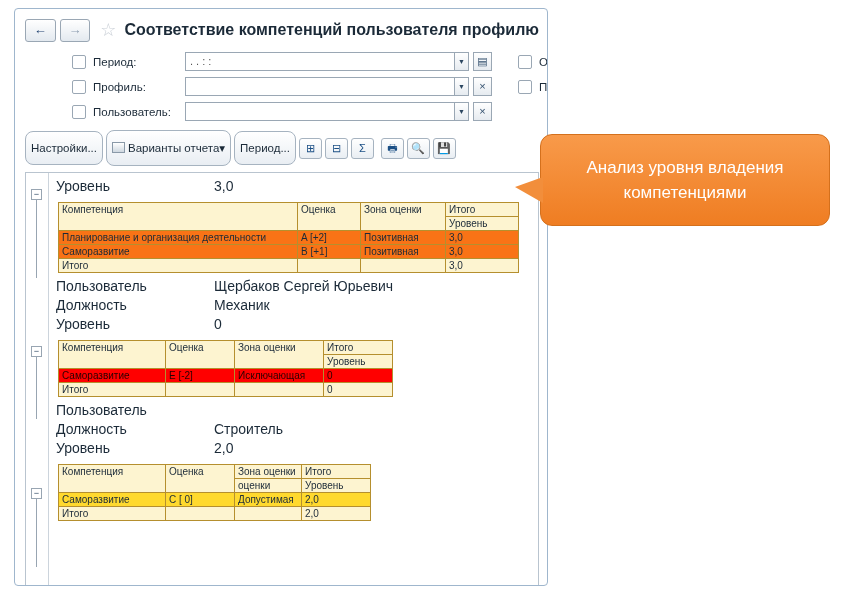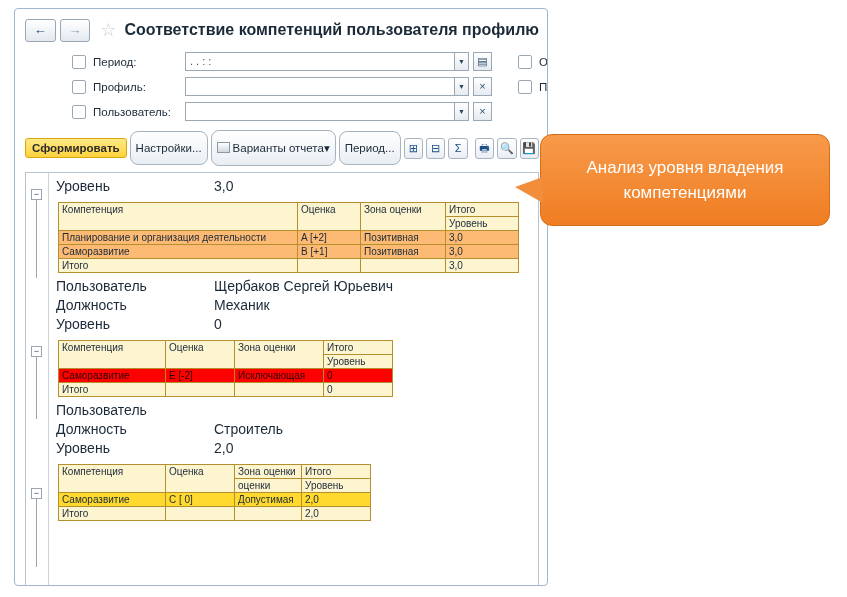--- a/index.html
+++ b/index.html
@@ -248,21 +248,21 @@
     border: 1px solid #b58f2e;
     padding: 1px 3px;
     font-weight: normal;
     text-align: left;
     vertical-align: top;
     background: #fdf4d0;
     white-space: nowrap;
   }
   table.rep th { background: #fdf4d0; }
   td.num { text-align: right; }
-  tr.green td { background: #fdba74; }
+  tr.green td { background: #f97316; }
   tr.red td { background: #ff0000; color: #2b0000; }
   tr.yellow td { background: #ffd92e; }
   tr.total td { background: #fdf4d0; }
   
   .callout {
     position: absolute;
     left: 540px;
     top: 134px;
     width: 290px;
     height: 92px;
@@ -337,21 +337,20 @@
       <div class="fieldwrap">
         <div class="field w1"></div>
         <div class="ddl">▼</div>
         <div class="sqbtn">×</div>
       </div>
     </div>
 
   </div>
 
   <div class="toolbar">
-    <div class="btn-gen">Сформировать</div>
     <div class="btn-plain">Настройки...</div>
     <div class="btn-plain">
       <span class="icon-sq"></span><span>Варианты отчета</span>▾
     </div>
     <div class="btn-plain">Период...</div>
     <div class="btn-icon">⊞</div>
     <div class="btn-icon">⊟</div>
     <div class="btn-icon">Σ</div>
     <div class="btn-icon" style="margin-left:4px">🖶</div>
     <div class="btn-icon">🔍</div>

